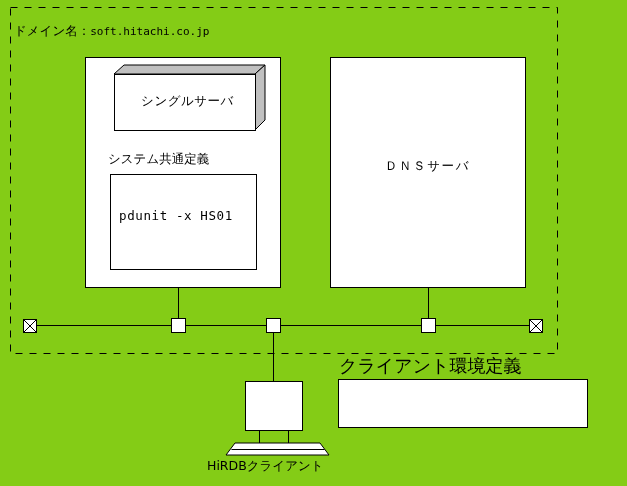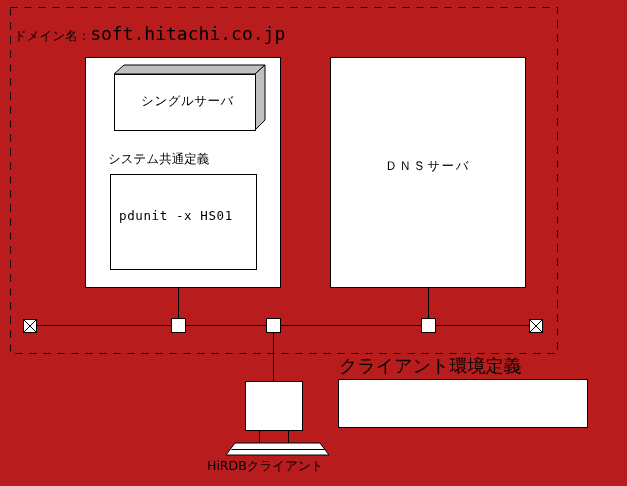--- a/index.html
+++ b/index.html
@@ -9,21 +9,21 @@
     background: #ffffff;
   }
   body {
     font-family: "DejaVu Sans", "Liberation Sans", sans-serif;
     color: #000000;
   }
   #canvas {
     position: relative;
     width: 627px;
     height: 486px;
-    background: #b91c1c;
+    background: #84cc16;
     overflow: hidden;
   }
   #canvas svg {
     position: absolute;
     left: 0;
     top: 0;
   }
   .lbl {
     position: absolute;
     white-space: nowrap;
@@ -46,21 +46,21 @@
     font-size: 12.5px;
     display: flex;
     align-items: baseline;
   }
   #domain-label .jp {
     font-family: "DejaVu Sans", "Liberation Sans", sans-serif;
     font-size: 12.5px;
   }
   #domain-label .mono {
     font-family: "DejaVu Sans Mono", "Liberation Mono", monospace;
-    font-size: 18px;
+    font-size: 11px;
   }
   #single-server-label {
     left: 120px;
     top: 95px;
     width: 135px;
     text-align: center;
     font-size: 12.5px;
     letter-spacing: 0.5px;
   }
   #syscommon-label {

